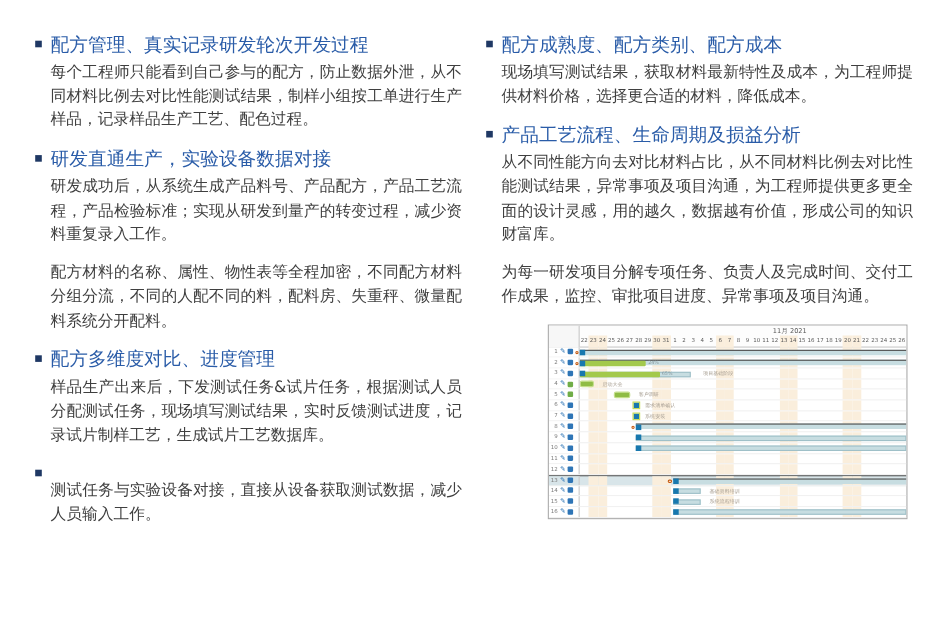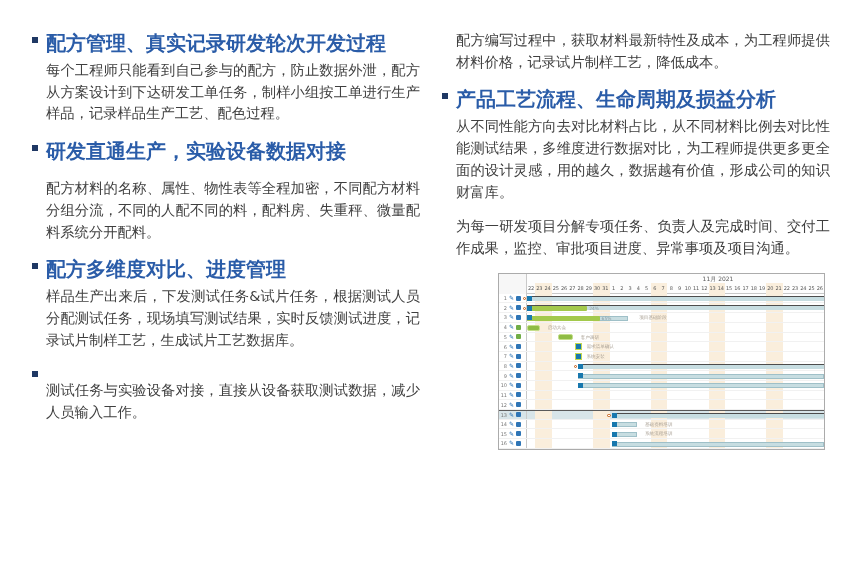--- a/index.html
+++ b/index.html
@@ -4,21 +4,21 @@
 <style>
   * { margin:0; padding:0; box-sizing:border-box; }
   html,body { width:846px; height:578px; background:#ffffff; overflow:hidden;
     font-family:"DejaVu Sans","Liberation Sans",sans-serif; }
   .page { display:flex; gap:22px; padding:30px 16px 0 32px; }
   .col { flex:1; min-width:0; }
   .col-left { max-width:398px; }
   section { margin-bottom:13px; }
   .head { display:flex; align-items:flex-start; margin-bottom:3px; }
   .bullet { width:6px; height:6px; background:#1F3864; margin:7px 8px 0 0; flex:none; }
-  h3 { font-size:20px; font-weight:bold; color:#2A5CA8; line-height:1.35; }
+  h3 { font-size:17px; font-weight:normal; color:#2A5CA8; line-height:1.35; }
   p.body { font-size:14.3px; color:#3F3F3F; line-height:1.52; margin-left:14px;
     text-align:justify; text-justify:inter-ideograph; }
 
   
   .gantt { position:relative; margin:10px 0 0 56px; width:327px; height:177px;
     border:1px solid #ABABAB; background:#fff; font-size:5px; color:#6b6b6b; overflow:hidden; }
   .g-head { position:relative; height:20px; border-bottom:1px solid #c9c9c9; background:#fdfdfd; }
   .g-month { position:absolute; top:1px; left:219px; transform:translateX(-50%);
     font-size:6px; color:#595959; white-space:nowrap; }
   .g-days { position:absolute; left:28px; top:9px; height:11px; display:flex; }
@@ -53,27 +53,28 @@
 <body>
 
 <div class="page">
 
   <div class="col col-left">
     <section>
       <div class="head">
           <span class="bullet"></span>
         <h3>配方管理、真实记录研发轮次开发过程</h3>
         </div>
-      <p class="body">每个工程师只能看到自己参与的配方，防止数据外泄，配方从方案设计到下达研发工单任务，制样小组按工单进行生产样品，记录样品生产工艺、配色过程。</p>
+      <p class="body">每个工程师只能看到自己参与的配方，防止数据外泄，从不同材料比例去对比性能测试结果，制样小组按工单进行生产样品，记录样品生产工艺、配色过程。</p>
     </section>
     <section>
       <div class="head">
           <span class="bullet"></span>
         <h3>研发直通生产，实验设备数据对接</h3>
         </div>
+      <p class="body">研发成功后，从系统生成产品料号、产品配方，产品工艺流程，产品检验标准；实现从研发到量产的转变过程，减少资料重复录入工作。</p>
     </section>
     <section>
       <p class="body">配方材料的名称、属性、物性表等全程加密，不同配方材料分组分流，不同的人配不同的料，配料房、失重秤、微量配料系统分开配料。</p>
     </section>
     <section>
       <div class="head">
           <span class="bullet"></span>
         <h3>配方多维度对比、进度管理</h3>
         </div>
       <p class="body">样品生产出来后，下发测试任务&amp;试片任务，根据测试人员分配测试任务，现场填写测试结果，实时反馈测试进度，记录试片制样工艺，生成试片工艺数据库。</p>
@@ -81,28 +82,32 @@
     <section>
       <div class="head">
           <span class="bullet"></span>
         </div>
       <p class="body">测试任务与实验设备对接，直接从设备获取测试数据，减少人员输入工作。</p>
     </section>
   </div>
 
   <div class="col">
     <section>
-      <p class="body">配方编写过程中，获取材料最新特性及成本，为工程师提供材料价格，记录试片制样工艺，降低成本。</p>
+      <div class="head">
+          <span class="bullet"></span>
+        <h3>配方成熟度、配方类别、配方成本</h3>
+        </div>
+      <p class="body">现场填写测试结果，获取材料最新特性及成本，为工程师提供材料价格，选择更合适的材料，降低成本。</p>
     </section>
     <section>
       <div class="head">
           <span class="bullet"></span>
         <h3>产品工艺流程、生命周期及损益分析</h3>
         </div>
-      <p class="body">从不同性能方向去对比材料占比，从不同材料比例去对比性能测试结果，多维度进行数据对比，为工程师提供更多更全面的设计灵感，用的越久，数据越有价值，形成公司的知识财富库。</p>
+      <p class="body">从不同性能方向去对比材料占比，从不同材料比例去对比性能测试结果，异常事项及项目沟通，为工程师提供更多更全面的设计灵感，用的越久，数据越有价值，形成公司的知识财富库。</p>
     </section>
     <section>
       <p class="body">为每一研发项目分解专项任务、负责人及完成时间、交付工作成果，监控、审批项目进度、异常事项及项目沟通。</p>
     </section>
 
     <div class="gantt">
       <div class="g-head">
         <div class="g-corner"></div>
         <div class="g-month">11月 2021</div>
         <div class="g-days" id="gdays">

